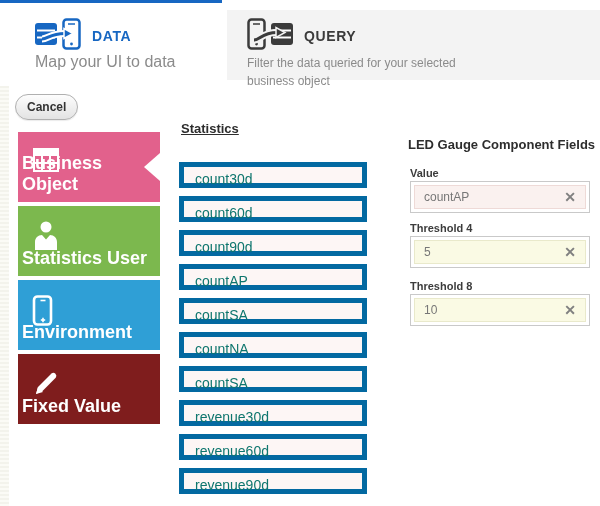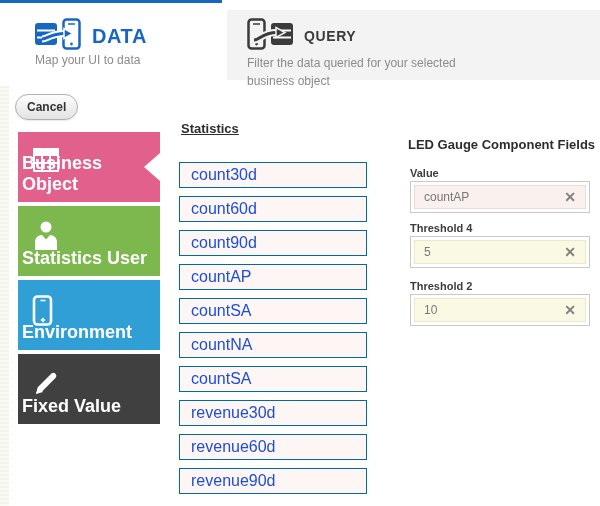--- a/index.html
+++ b/index.html
@@ -15,23 +15,23 @@
     border-right:1px solid #ececе4;
   }
   
   .tab-data{
     position:absolute;left:0;top:0;width:222px;height:86px;
     background:#fff;border-top:3px solid #1767c2;box-sizing:border-box;
     cursor:pointer;
   }
   .tab-data .tab-head{position:absolute;left:35px;top:15px;display:flex;align-items:center;}
   .tab-data .tab-label{
-    margin-left:11px;font-size:20px;font-weight:bold;color:#1767c2;letter-spacing:.6px;
-  }
-  .tab-data .tab-sub{position:absolute;left:35px;top:50px;font-size:12px;color:#8b8b8b;}
+    margin-left:11px;font-size:14px;font-weight:bold;color:#1767c2;letter-spacing:.6px;
+  }
+  .tab-data .tab-sub{position:absolute;left:35px;top:50px;font-size:16px;color:#8b8b8b;}
   .tab-query{
     position:absolute;left:227px;top:10px;width:373px;height:70px;
     background:#f3f3f3;cursor:pointer;
   }
   .tab-query .tab-head{position:absolute;left:20px;top:8px;display:flex;align-items:center;}
   .tab-query .tab-label{
     margin-left:11px;font-size:14px;font-weight:bold;color:#3b3b3b;letter-spacing:.6px;
   }
   .tab-query .tab-sub{
     position:absolute;left:20px;top:44px;width:250px;
@@ -56,32 +56,32 @@
   }
   .block .block-icon{position:absolute;left:14px;top:15px;}
   .block-bo{top:132px;background:#e2618c;}
   .block-bo::after{  
     content:"";position:absolute;right:0;top:50%;margin-top:-14px;
     border-top:14px solid transparent;border-bottom:14px solid transparent;
     border-right:16px solid #ffffff;width:0;height:0;
   }
   .block-au{top:206px;background:#7cb84e;}
   .block-env{top:280px;background:#2f9fd6;}
-  .block-fv{top:354px;background:#404040;}
+  .block-fv{top:354px;background:#7f1d1d;}
   
   .stats-title{
     position:absolute;left:181px;top:121px;
     font-size:13px;font-weight:bold;color:#2d2d2d;text-decoration:underline;
   }
   .stats-list{position:absolute;left:179px;top:162px;width:188px;}
   .stat-item{
     box-sizing:border-box;height:26px;margin-bottom:8px;
-    background:#fdf6f5;border:1px solid #0369a1;
+    background:#fdf6f5;border:5px solid #0369a1;
     line-height:24px;padding-left:11px;
-    font-size:16px;color:#1d4ed8;cursor:grab;
+    font-size:14px;color:#0f766e;cursor:grab;
   }
   
   .panel-title{
     position:absolute;left:408px;top:137px;
     font-size:13px;font-weight:bold;color:#2d2d2d;
   }
   .field-label{
     position:absolute;left:410px;
     font-size:11px;font-weight:bold;color:#3c3c3c;
   }
@@ -221,19 +221,19 @@
 </div>
 
 <div class="field-label lbl-t1">Threshold 4</div>
 <div class="field-box box-t1">
   <div class="field-inner inner-yellow">
     <span>5</span>
     <span class="clear-x">✕</span>
   </div>
 </div>
 
-<div class="field-label lbl-t2">Threshold 2</div>
+<div class="field-label lbl-t2">Threshold 8</div>
 <div class="field-box box-t2">
   <div class="field-inner inner-yellow">
     <span>10</span>
     <span class="clear-x">✕</span>
   </div>
 </div>
 
 </body></html>

